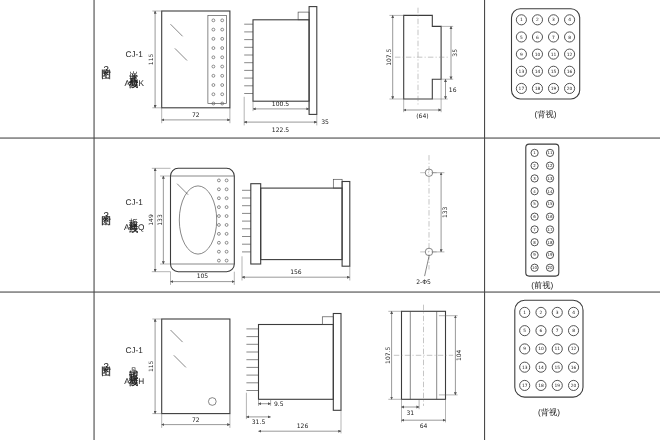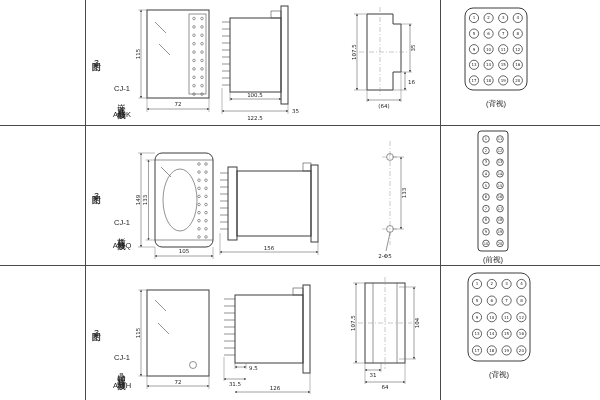--- a/index.html
+++ b/index.html
@@ -1,20 +1,20 @@
 <!DOCTYPE html>
 <html><head>
 <meta charset="utf-8">
 <style>
   html,body{margin:0;padding:0;background:#e8e8e8;}
   .screen{position:relative;width:600px;height:400px;background:#ffffff;overflow:hidden;
           font-family:"Liberation Sans",sans-serif;color:#222;}
   .gline{position:absolute;background:#4a4a4a;}
   .rl{position:absolute;width:18px;display:flex;align-items:center;justify-content:center;font-size:9px;}
-  .desc{position:absolute;width:32px;display:flex;flex-direction:column;align-items:center;justify-content:center;gap:4px;margin-top:39px;}
+  .desc{position:absolute;width:32px;display:flex;flex-direction:column;align-items:center;justify-content:center;gap:4px;}
   .vtext{writing-mode:vertical-rl;text-orientation:upright;letter-spacing:1.5px;}
   .model,.code{font-size:7.5px;}
   .mtype{font-size:8.5px;}
   svg.draw{position:absolute;}
   .outline{fill:none;stroke:#3c3c3c;stroke-width:1;}
   .thin{fill:none;stroke:#4a4a4a;stroke-width:0.6;}
   .ext{stroke:#666;stroke-width:0.45;}
   .dim{stroke:#555;stroke-width:0.55;fill:none;marker-start:url(#arr);marker-end:url(#arr);}
   .cline{stroke:#888;stroke-width:0.45;stroke-dasharray:5 2 1 2;}
   .dtext{font-family:"DejaVu Sans",sans-serif;font-size:5.5px;fill:#222;text-anchor:middle;}

